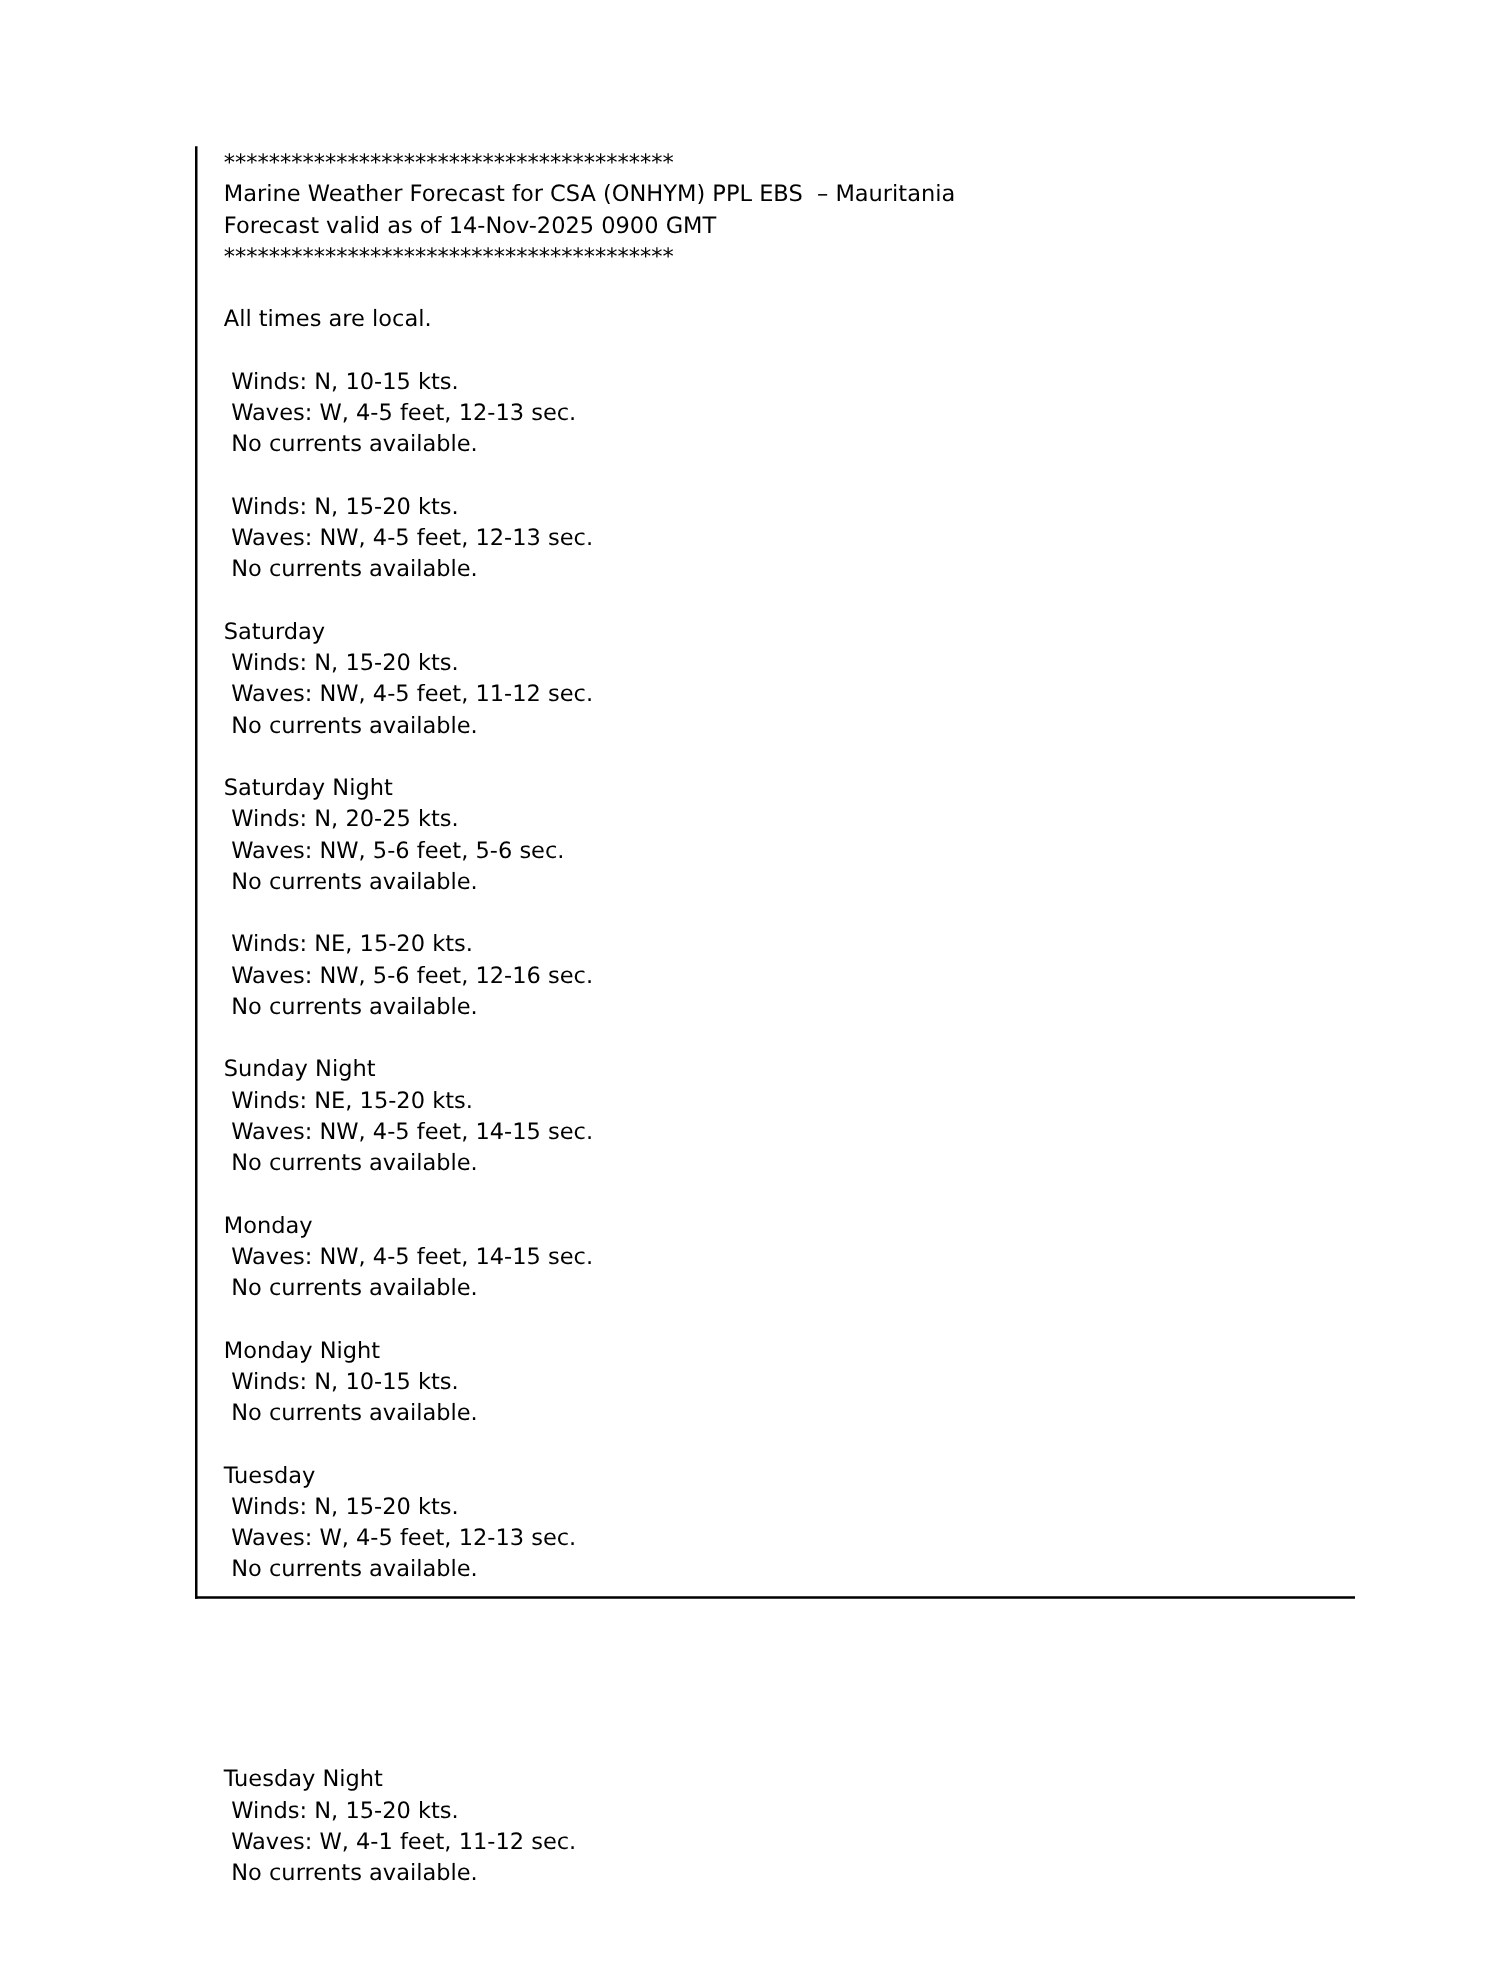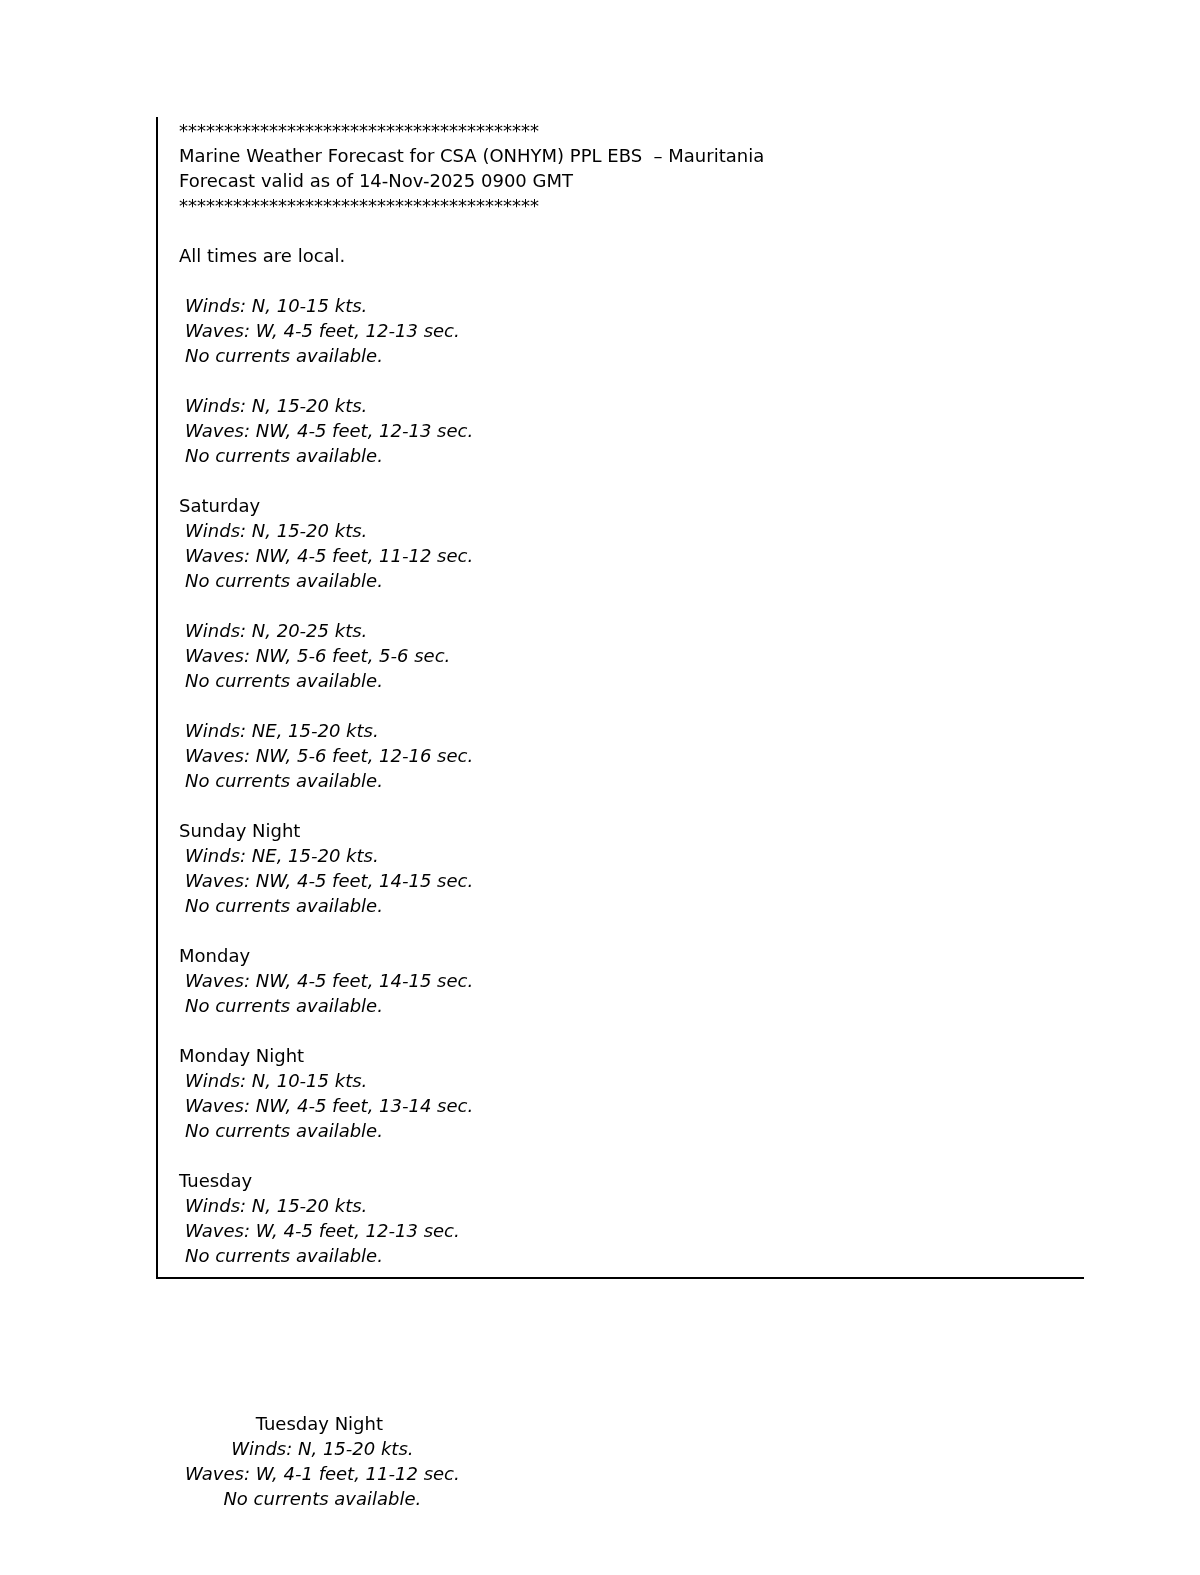--- a/index.html
+++ b/index.html
@@ -29,32 +29,30 @@
     width: 928px;
     box-sizing: border-box;
     border-left: 2px solid var(--border, #000000);
     border-bottom: 2px solid var(--border, #000000);
     padding: 1px 0 9px 21px;
   }
   .after-box {
     position: absolute;
     left: 179px;
     top: 1411px;
-    text-align: center;
   }
   .line {
     height: 25px;
     white-space: pre-wrap;
   }
   .blank {
     height: 25px;
   }
   .detail {
     padding-left: 6px;
-    font-style: italic;
   }
 </style>
 </head>
 <body>
 
 <div class="page">
 
   <div class="forecast-box">
 
     <div class="line">****************************************</div>
@@ -82,20 +80,21 @@
     <div class="blank"></div>
     <div class="section">
       <div class="line period">Saturday</div>
       <div class="line detail">Winds: N, 15-20 kts.</div>
       <div class="line detail">Waves: NW, 4-5 feet, 11-12 sec.</div>
       <div class="line detail">No currents available.</div>
     </div>
 
     <div class="blank"></div>
     <div class="section">
+      <div class="line period">Saturday Night</div>
       <div class="line detail">Winds: N, 20-25 kts.</div>
       <div class="line detail">Waves: NW, 5-6 feet, 5-6 sec.</div>
       <div class="line detail">No currents available.</div>
     </div>
 
     <div class="blank"></div>
     <div class="section">
       <div class="line detail">Winds: NE, 15-20 kts.</div>
       <div class="line detail">Waves: NW, 5-6 feet, 12-16 sec.</div>
       <div class="line detail">No currents available.</div>
@@ -113,21 +112,20 @@
     <div class="section">
       <div class="line period">Monday</div>
       <div class="line detail">Waves: NW, 4-5 feet, 14-15 sec.</div>
       <div class="line detail">No currents available.</div>
     </div>
 
     <div class="blank"></div>
     <div class="section">
       <div class="line period">Monday Night</div>
       <div class="line detail">Winds: N, 10-15 kts.</div>
-      <div class="line detail">Waves: NW, 4-5 feet, 13-14 sec.</div>
       <div class="line detail">No currents available.</div>
     </div>
 
     <div class="blank"></div>
     <div class="section">
       <div class="line period">Tuesday</div>
       <div class="line detail">Winds: N, 15-20 kts.</div>
       <div class="line detail">Waves: W, 4-5 feet, 12-13 sec.</div>
       <div class="line detail">No currents available.</div>
     </div>

